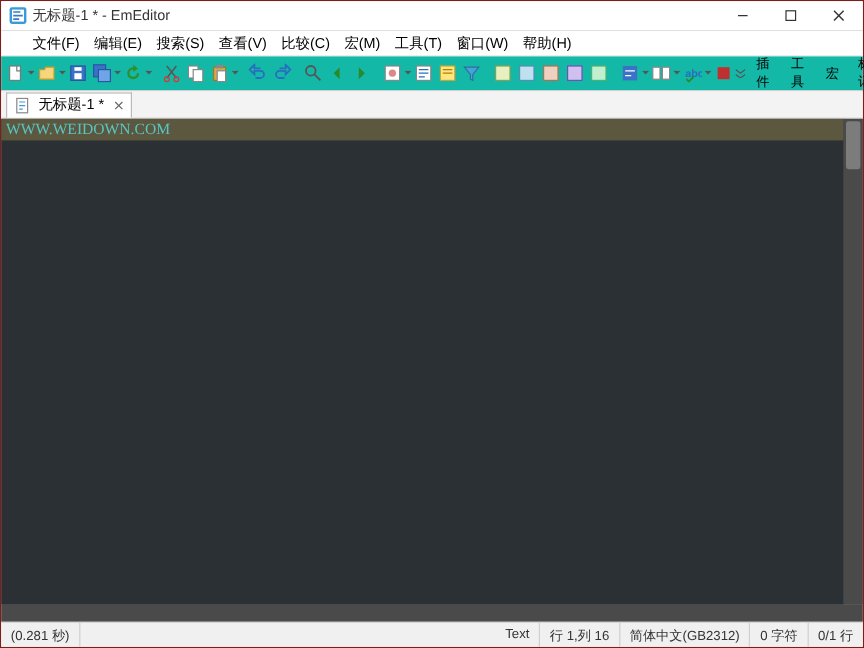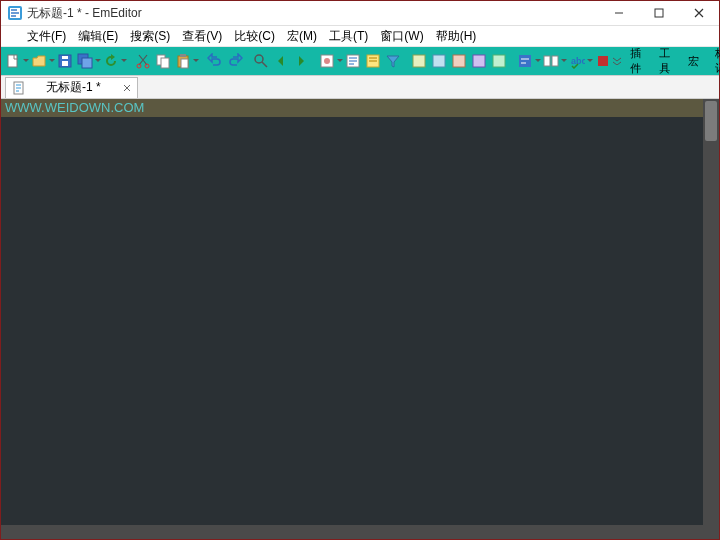--- a/index.html
+++ b/index.html
@@ -14,25 +14,25 @@
 .menuitem{padding:2px 6px;cursor:default}
 .toolbar{height:28px;background:#14b8a6;border-bottom:1px solid #cfcfcf;display:flex;align-items:center;padding:0 2px;gap:0}
 .tool{width:22px;height:22px;display:flex;align-items:center;justify-content:center;border:1px solid transparent;border-radius:2px;margin:0 1px}
 .sep{width:1px;height:20px;background:#c8c8c8;margin:0 3px}
 .dd{width:8px;display:flex;align-items:center;justify-content:center}
 .dd svg{display:block}
 .right-tools{margin-left:auto;display:flex;align-items:center;gap:2px}
 .rbtn{padding:2px 6px;border:1px solid transparent;font-size:11px;cursor:default}
 .chev{width:14px;height:22px;display:flex;align-items:center;justify-content:center}
 .tabbar{height:22px;background:#f3f3f3;border-bottom:1px solid #cfcfcf;display:flex;align-items:center;padding-left:4px}
-.tab{height:20px;display:flex;align-items:center;background:#fff;border:1px solid #bbb;border-bottom:none;padding:0 4px 0 6px;font-size:12px;gap:20px}
+.tab{height:20px;display:flex;align-items:center;background:#fff;border:1px solid #bbb;border-bottom:none;padding:0 4px 0 6px;font-size:12px;gap:6px}
 .tab .docicon{width:14px;height:14px;display:inline-flex}
 .tab .close{width:12px;height:12px;display:flex;align-items:center;justify-content:center;color:#555}
 .editor{flex:1;position:relative;background:#515151;display:flex;overflow:hidden}
-.editor .content{flex:1;background:#2a3034;color:#7ac0c0;font-family:Liberation Sans, sans-serif;font-size:13px;padding:0;position:relative}
+.editor .content{flex:1;background:#2a3034;color:#7ac0c0;font-family:Liberation Serif, serif;font-size:13px;padding:0;position:relative}
 .editor .hl{background:#5c5840;color:#52c0c0;padding:0 4px;display:inline-block;height:18px;line-height:18px;width:100%;box-sizing:border-box}
 .editor .hl span{background:#5c5840;color:#58c4c4}
 .scrollbar-v{width:16px;background:#4a4a4a;position:relative}
 .scrollbar-v .thumb{position:absolute;left:2px;right:2px;top:2px;height:40px;background:#7c7c7c;border-radius:2px}
 .bottom-scroll-wrap{height:14px;background:#4a4a4a;position:relative}
 .statusbar{height:20px;background:#f0f0f0;border-top:1px solid #cfcfcf;display:flex;align-items:center;font-size:11px;color:#333}
 .statusbar .cell{padding:0 8px;border-right:1px solid #d0d0d0;height:100%;display:flex;align-items:center}
 .statusbar .flexsp{flex:1}
 svg{display:block}
 </style>
@@ -312,14 +312,23 @@
   <div class="editor">
     <div class="content">
       <div class="hl"><span>WWW.WEIDOWN.COM</span></div>
     </div>
     <div class="scrollbar-v">
       <div class="thumb"></div>
     </div>
   </div>
   <div class="bottom-scroll-wrap"></div>
 
+  <div class="statusbar">
+    <div class="cell">(0.281 秒)</div>
+    <div class="flexsp"></div>
+    <div class="cell">Text</div>
+    <div class="cell">行 1,列 16</div>
+    <div class="cell">简体中文(GB2312)</div>
+    <div class="cell">0 字符</div>
+    <div class="cell" style="border-right:none">0/1 行</div>
+  </div>
 
 </div>
 
 </body></html>

